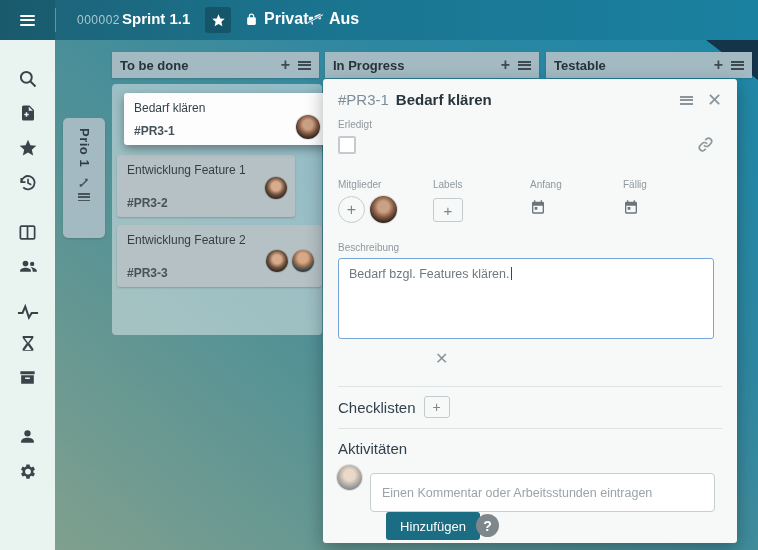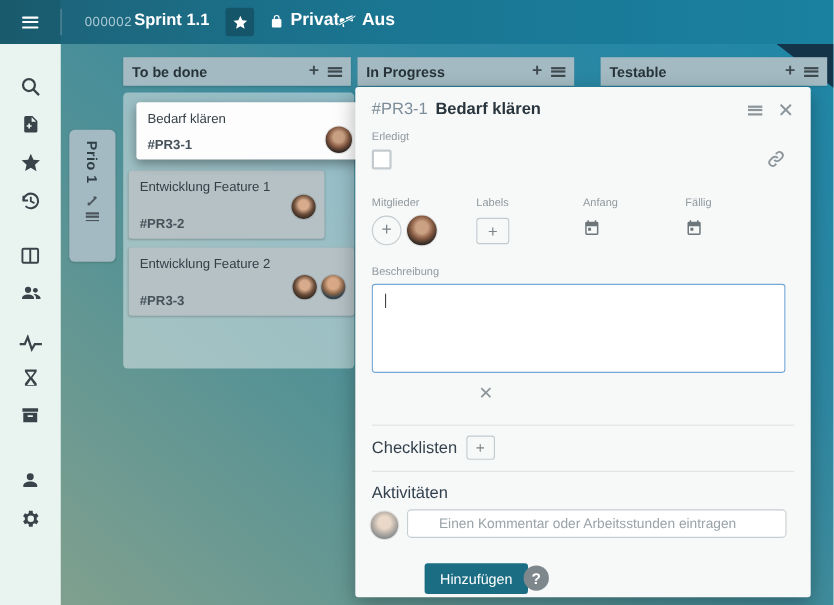--- a/index.html
+++ b/index.html
@@ -106,22 +106,22 @@
   .h-divider { position:absolute; left:15px; right:15px; height:1px; background:#dfe2e3; }
   #divider-1 { top:307px; } #divider-2 { top:349px; }
 
   .section-heading { font-size:15px; color:#33414d; }
   #checklists-row { position:absolute; left:15px; top:317px; display:flex; align-items:center; gap:8px; }
   #activities-heading { position:absolute; left:15px; top:361px; }
   .sq-plus { width:26px; height:22px; border:1px solid #c3cbcf; border-radius:3px; color:#7b858a;
     font-size:14px; display:flex; align-items:center; justify-content:center; cursor:pointer; }
 
   #activity-avatar { left:14px; top:386px; width:25px; height:25px; }
-  #comment-input { position:absolute; left:47px; top:384px; width:345px; height:26px; background:#fff;
-    border:1px solid #c6ced1; border-radius:4px; padding:0 28px; font-size:12.5px; color:#333;
+  #comment-input { position:absolute; left:47px; top:394px; width:345px; height:39px; background:#fff;
+    border:1px solid #c6ced1; border-radius:4px; padding:0 11px; font-size:12.5px; color:#333;
     font-family:"Liberation Sans", sans-serif; }
   #comment-input::placeholder { color:#9aa3a8; }
   #add-btn { position:absolute; left:63px; top:433px; width:94px; height:28px; }
   #help-icon { position:absolute; left:153px; top:435px; width:23px; height:23px; border-radius:50%;
     background:#7d878c; color:#fff; font-size:14px; font-weight:bold; display:flex; align-items:center;
     justify-content:center; cursor:pointer; }
 </style>
 </head>
 <body>
 
@@ -231,21 +231,21 @@
       <span class="lh-title">To be done</span>
       <span class="lh-icons">
         <span class="plus-glyph">+</span>
         <span class="bars-glyph">
             <i></i>
             <i></i>
             <i></i>
           </span>
       </span>
     </div>
-    <div class="list-header" style="left:270px; width:197px;">
+    <div class="list-header" style="left:270px; width:214px;">
       <span class="lh-title">In Progress</span>
       <span class="lh-icons">
         <span class="plus-glyph">+</span>
         <span class="bars-glyph">
             <i></i>
             <i></i>
             <i></i>
           </span>
       </span>
     </div>
@@ -330,21 +330,21 @@
         <svg width="16" height="16" viewBox="0 0 24 24" fill="currentColor">
             <path d="M19 4h-1V2h-2v2H8V2H6v2H5a2 2 0 0 0-2 2v14a2 2 0 0 0 2 2h14a2 2 0 0 0 2-2V6a2 2 0 0 0-2-2zm0 16H5V10h14zM7 12h4v4H7z"></path>
           </svg></span>
       <span class="calendar-btn" id="due-calendar">
         <svg width="16" height="16" viewBox="0 0 24 24" fill="currentColor">
             <path d="M19 4h-1V2h-2v2H8V2H6v2H5a2 2 0 0 0-2 2v14a2 2 0 0 0 2 2h14a2 2 0 0 0 2-2V6a2 2 0 0 0-2-2zm0 16H5V10h14zM7 12h4v4H7z"></path>
           </svg></span>
 
       <span class="field-label" id="description-label">Beschreibung</span>
       <div id="description-box">
-        <span class="caret"></span>
+        <span>Bedarf bzgl. Features klären.</span><span class="caret"></span>
       </div>
       <span id="save-cancel">✕</span>
 
       <div class="h-divider" id="divider-1"></div>
 
       <div id="checklists-row">
         <span class="section-heading">Checklisten</span>
         <span class="sq-plus">+</span>
       </div>
 

